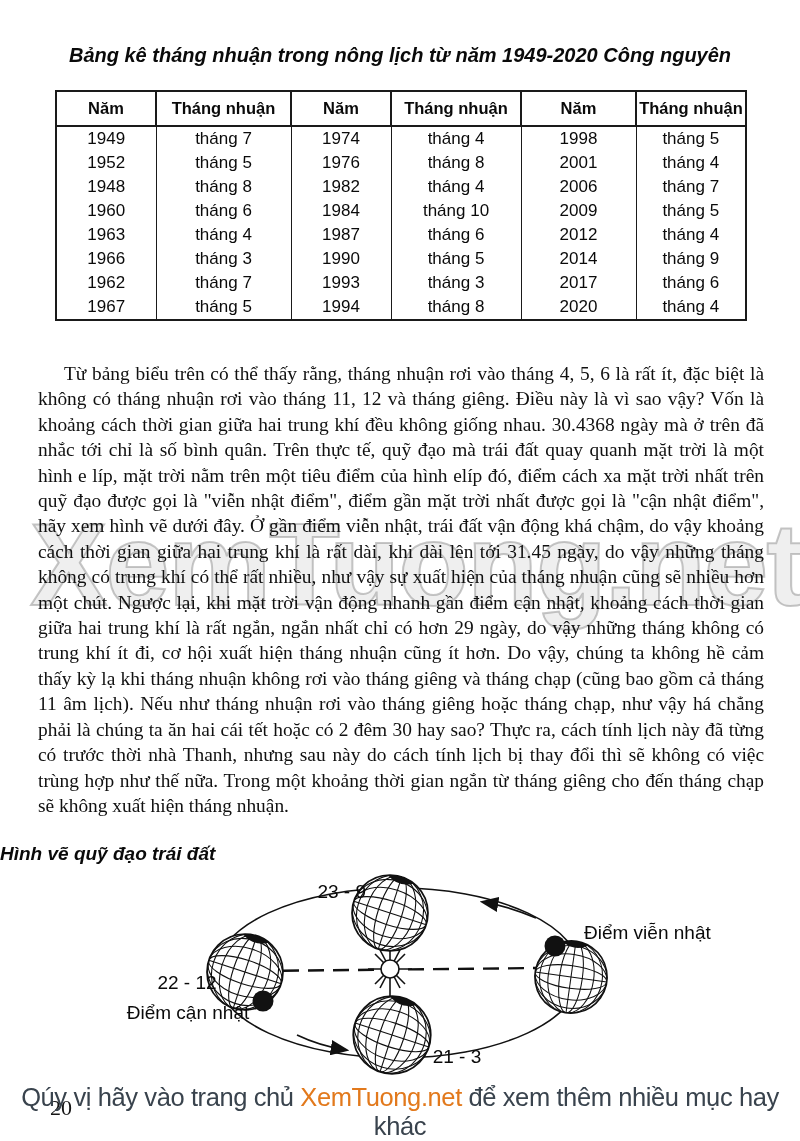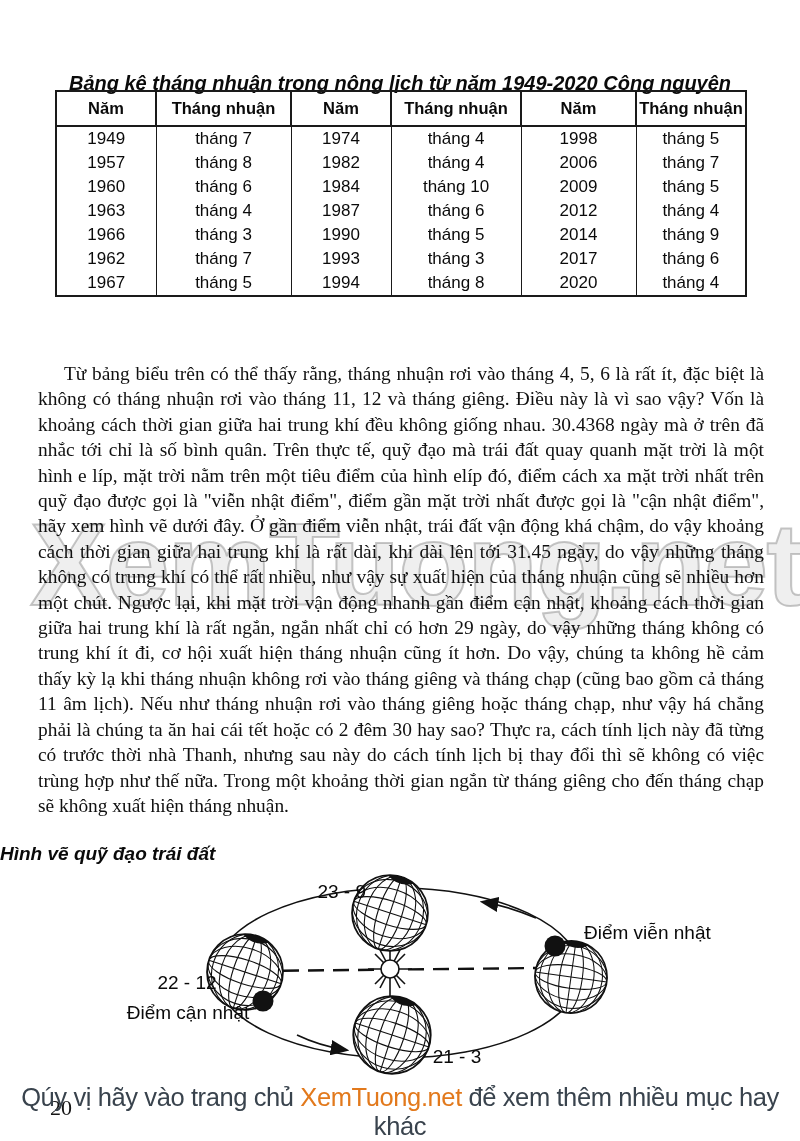--- a/index.html
+++ b/index.html
@@ -2,21 +2,21 @@
 <html><head>
 <meta charset="utf-8">
 <style>
   html,body{margin:0;padding:0;}
   body{
     width:800px;height:1141px;position:relative;background:#ffffff;
     font-family:"Liberation Sans",sans-serif;color:#111;overflow:hidden;
   }
   .page-title{
     position:absolute;top:44px;left:0;width:100%;text-align:center;
-    font-size:20px;font-weight:bold;font-style:italic;color:#0a0a0a;margin-top:28px;
+    font-size:20px;font-weight:bold;font-style:italic;color:#0a0a0a;
   }
   .leap-table{
     position:absolute;top:90px;left:55px;width:690px;
     border-collapse:collapse;table-layout:fixed;
     font-size:17px;color:#0a0a0a;
   }
   .leap-table th,.leap-table td{
     border-left:1.6px solid #1a1a1a;border-right:1.6px solid #1a1a1a;
     text-align:center;padding:0;
   }
@@ -83,21 +83,29 @@
   <tbody>
       <tr>
         <td>1949</td>
         <td>tháng 7</td>
         <td>1974</td>
         <td>tháng 4</td>
         <td>1998</td>
         <td>tháng 5</td>
       </tr>
       <tr>
-        <td>1957</td>
+        <td>1952</td>
+        <td>tháng 5</td>
+        <td>1976</td>
+        <td>tháng 8</td>
+        <td>2001</td>
+        <td>tháng 4</td>
+      </tr>
+      <tr>
+        <td>1948</td>
         <td>tháng 8</td>
         <td>1982</td>
         <td>tháng 4</td>
         <td>2006</td>
         <td>tháng 7</td>
       </tr>
       <tr>
         <td>1960</td>
         <td>tháng 6</td>
         <td>1984</td>

